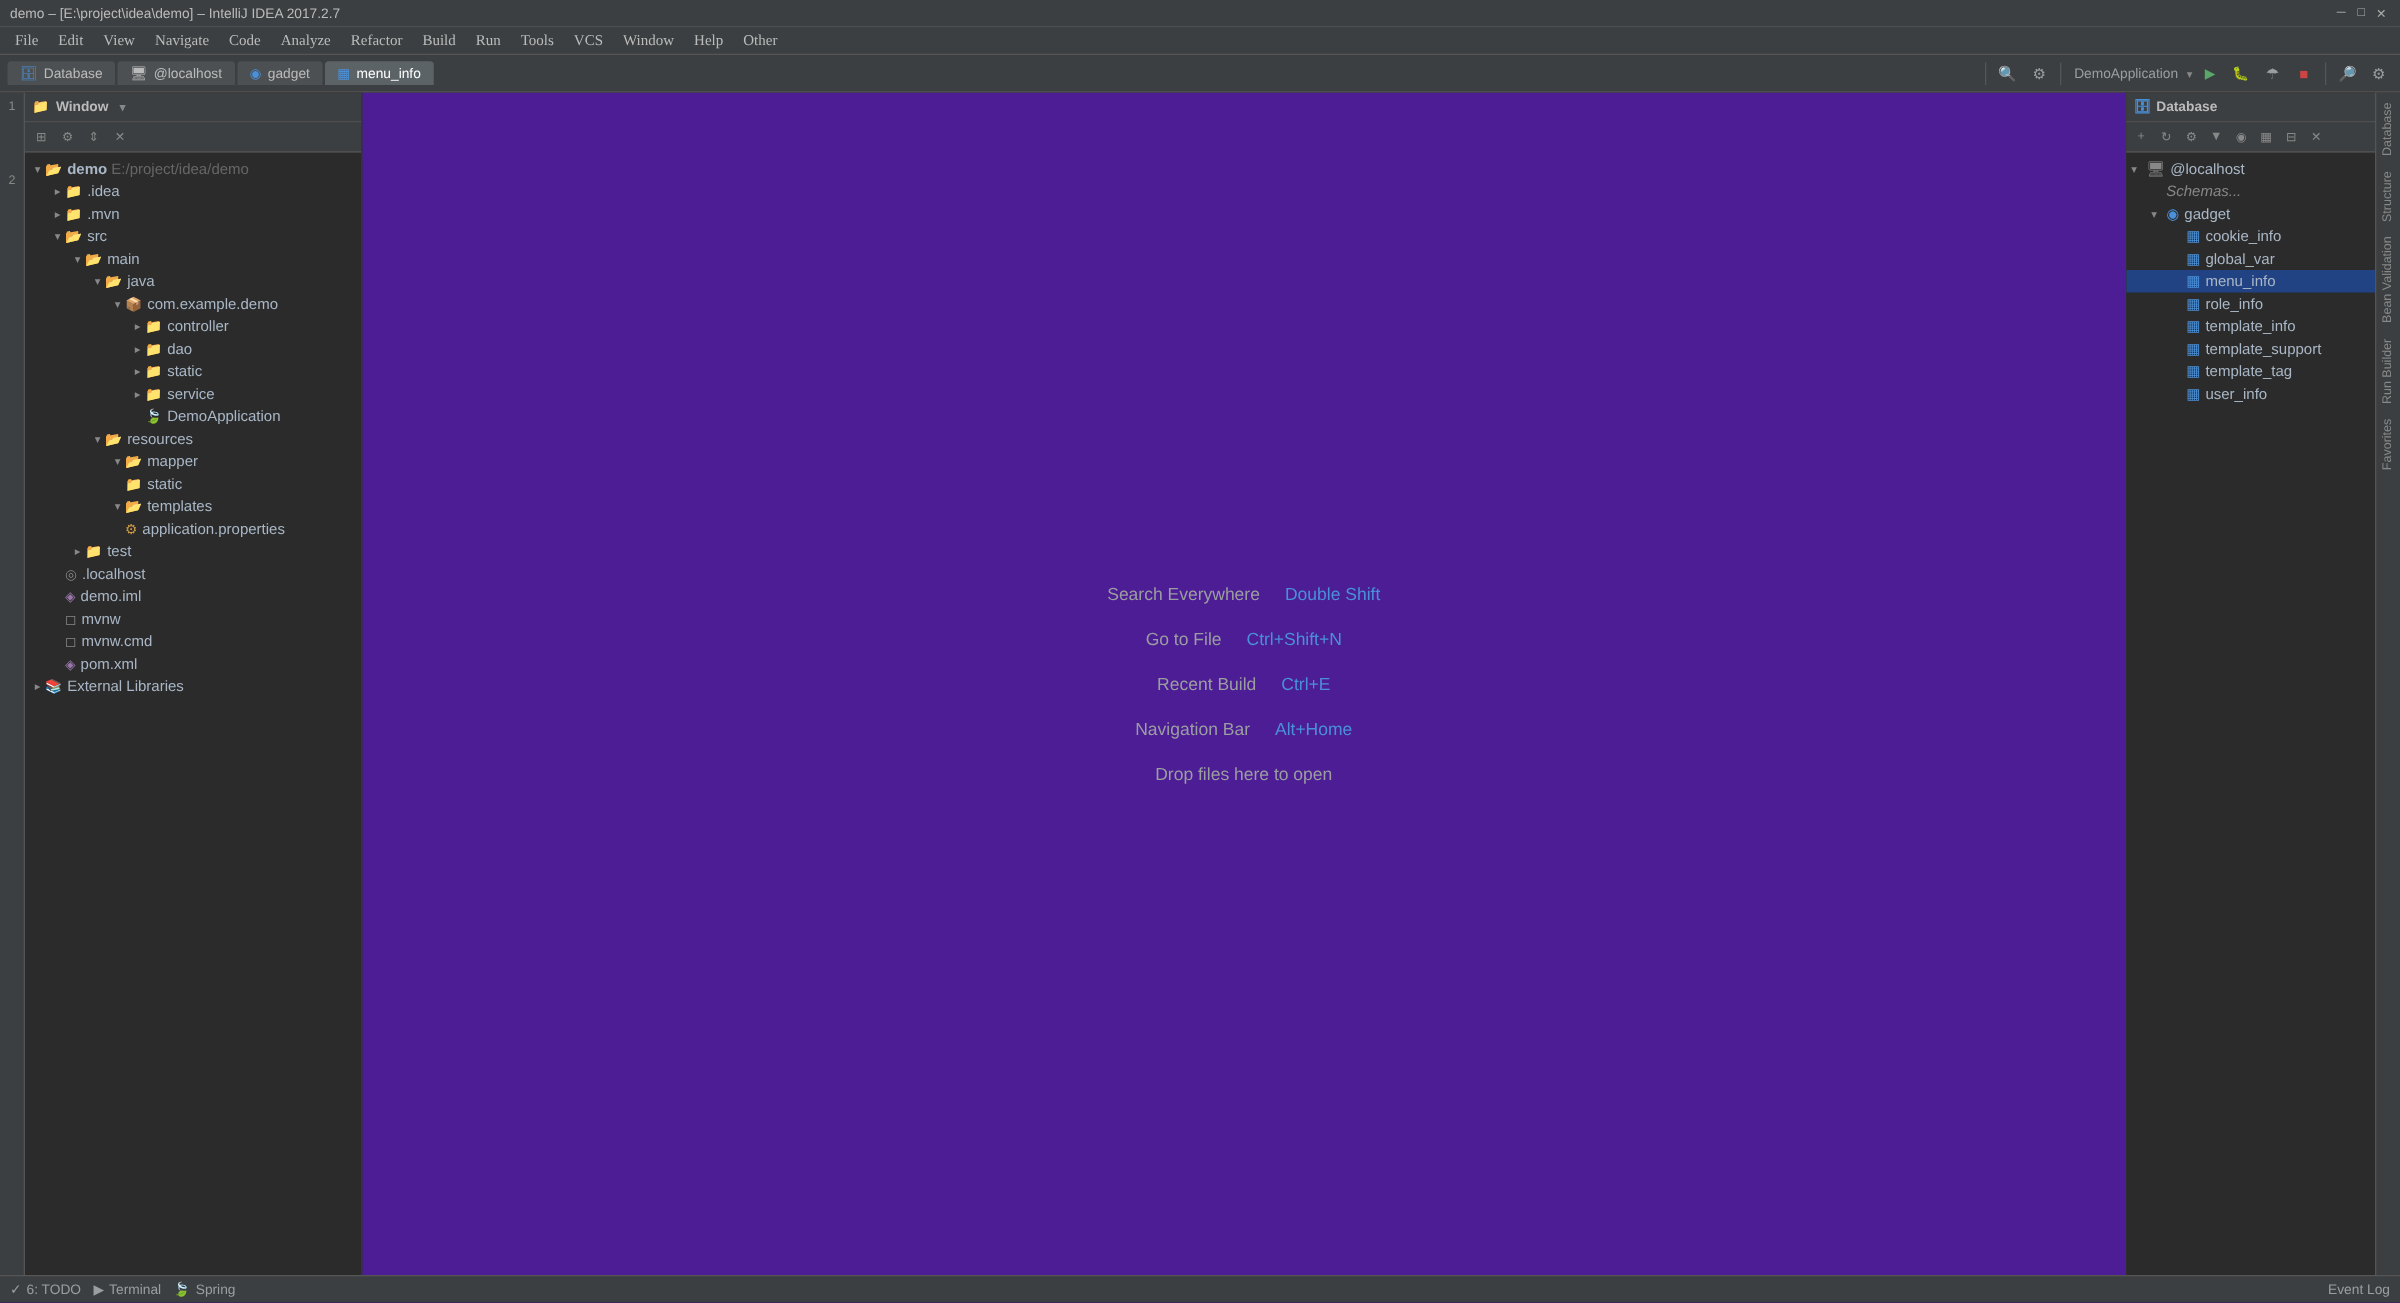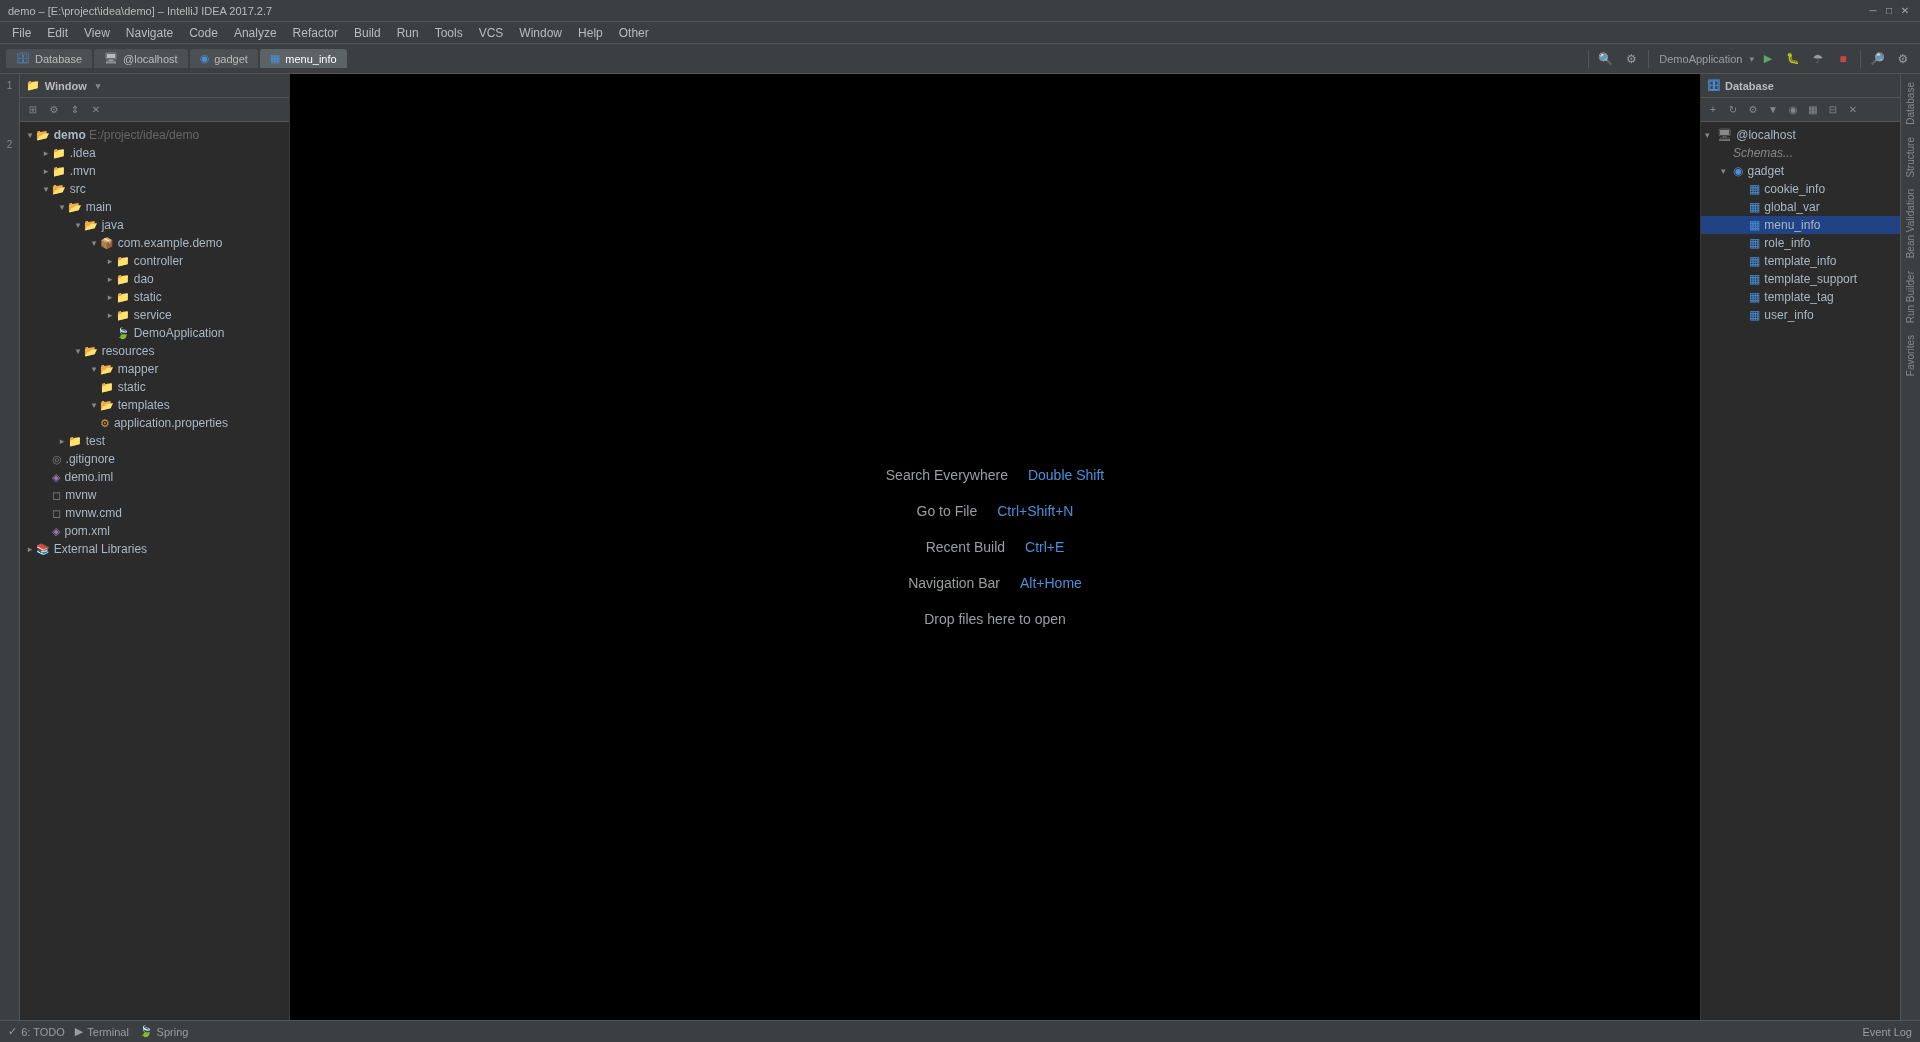--- a/index.html
+++ b/index.html
@@ -46,20 +46,21 @@
       padding: 0 4px;
       font-size: 12px;
       color: #bbbbbb;
       flex-shrink: 0;
       border-bottom: 1px solid #555;
     }
     .menu-item {
       padding: 2px 8px;
       cursor: pointer;
       border-radius: 2px;
+      font-family: Liberation Serif, serif;
     }
 
     
     .toolbar {
       background: #3c3f41;
       height: 30px;
       display: flex;
       align-items: center;
       padding: 0 6px;
       flex-shrink: 0;
@@ -165,21 +166,21 @@
       display: flex; align-items: center; justify-content: center;
     }
     .tree-icon { margin-right: 4px; flex-shrink: 0; font-size: 11px; }
     .icon-folder { color: #e0a030; }
 
     
     .editor-area {
       flex: 1;
       display: flex;
       flex-direction: column;
-      background: #000000;
+      background: #4c1d95;
     }
     .editor-welcome {
       flex: 1;
       display: flex;
       flex-direction: column;
       align-items: center;
       justify-content: center;
       gap: 20px;
     }
     .welcome-item {
@@ -443,21 +444,21 @@
         <span>application.properties</span>
       </div>
       <div class="tree-item" style="padding-left:36px;">
         <span class="tree-arrow">▸</span>
         <span class="tree-icon icon-folder">📁</span>
         <span>test</span>
       </div>
       <div class="tree-item" style="padding-left:20px;">
         <span class="tree-arrow" style="color:transparent;">·</span>
         <span class="tree-icon" style="color:#888;">◎</span>
-        <span>.gitignore</span>
+        <span>.localhost</span>
       </div>
       <div class="tree-item" style="padding-left:20px;">
         <span class="tree-arrow" style="color:transparent;">·</span>
         <span class="tree-icon" style="color:#9876aa;">◈</span>
         <span>demo.iml</span>
       </div>
       <div class="tree-item" style="padding-left:20px;">
         <span class="tree-arrow" style="color:transparent;">·</span>
         <span class="tree-icon" style="color:#888;">◻</span>
         <span>mvnw</span>

